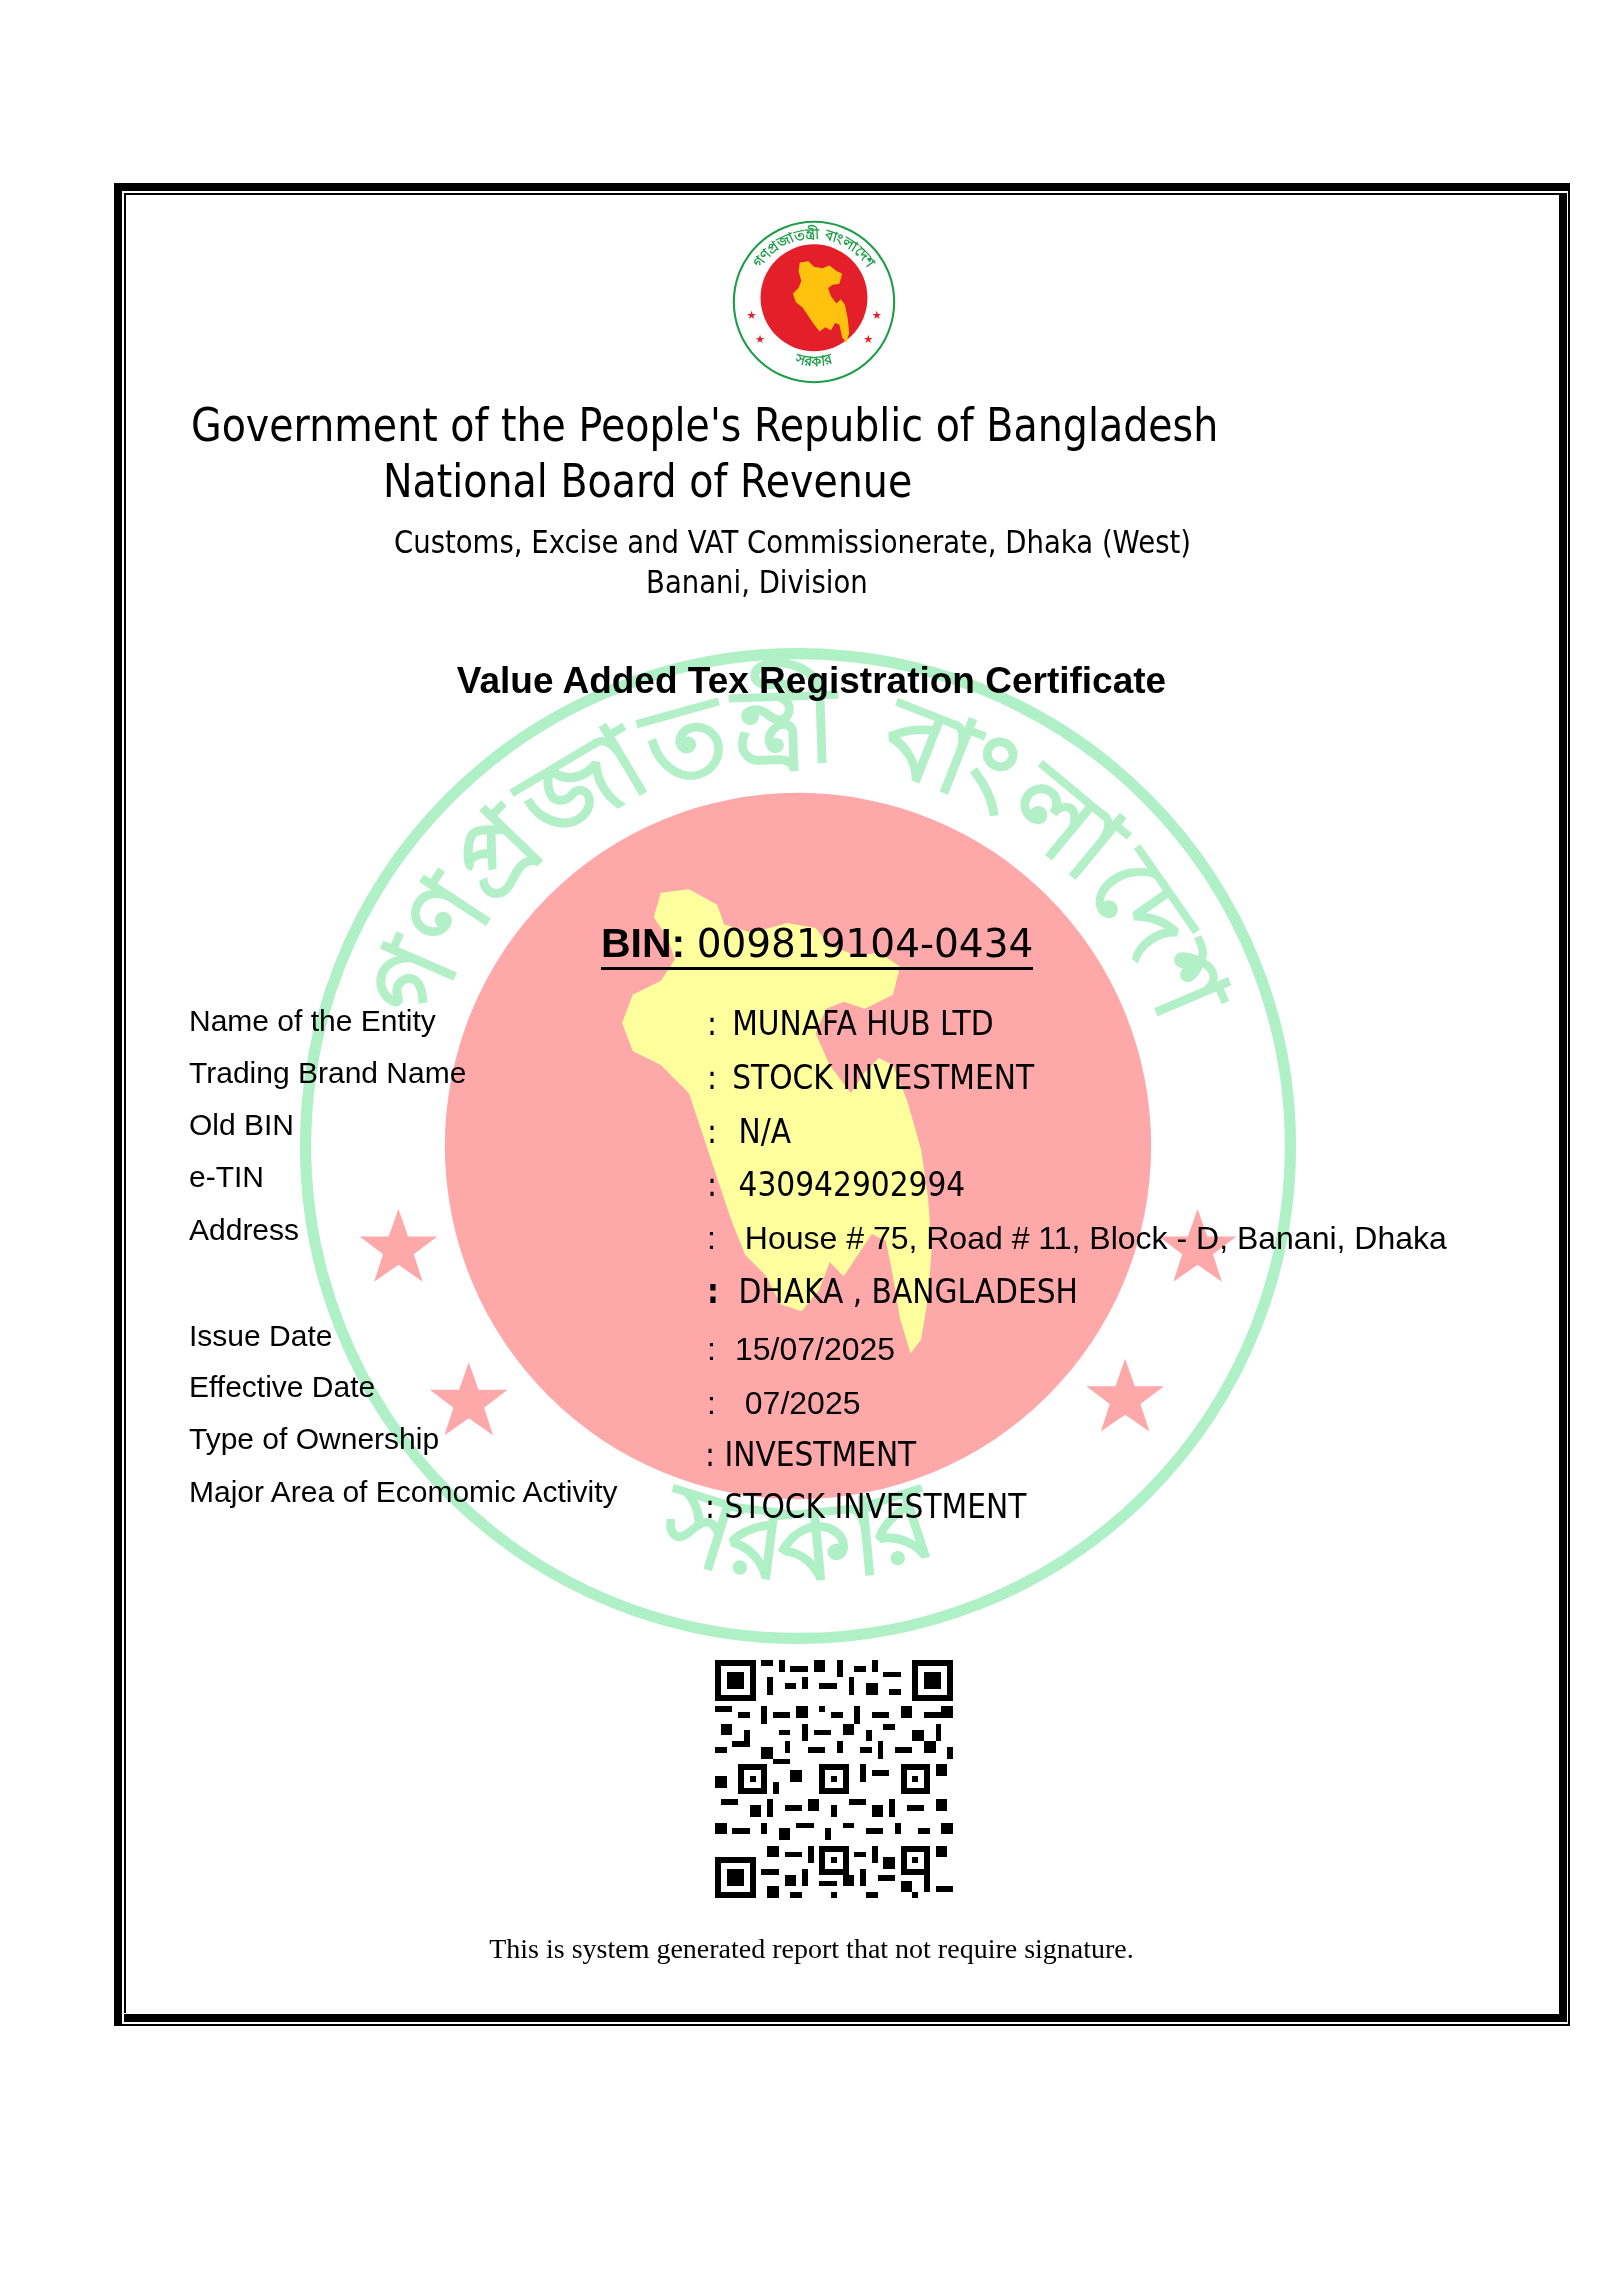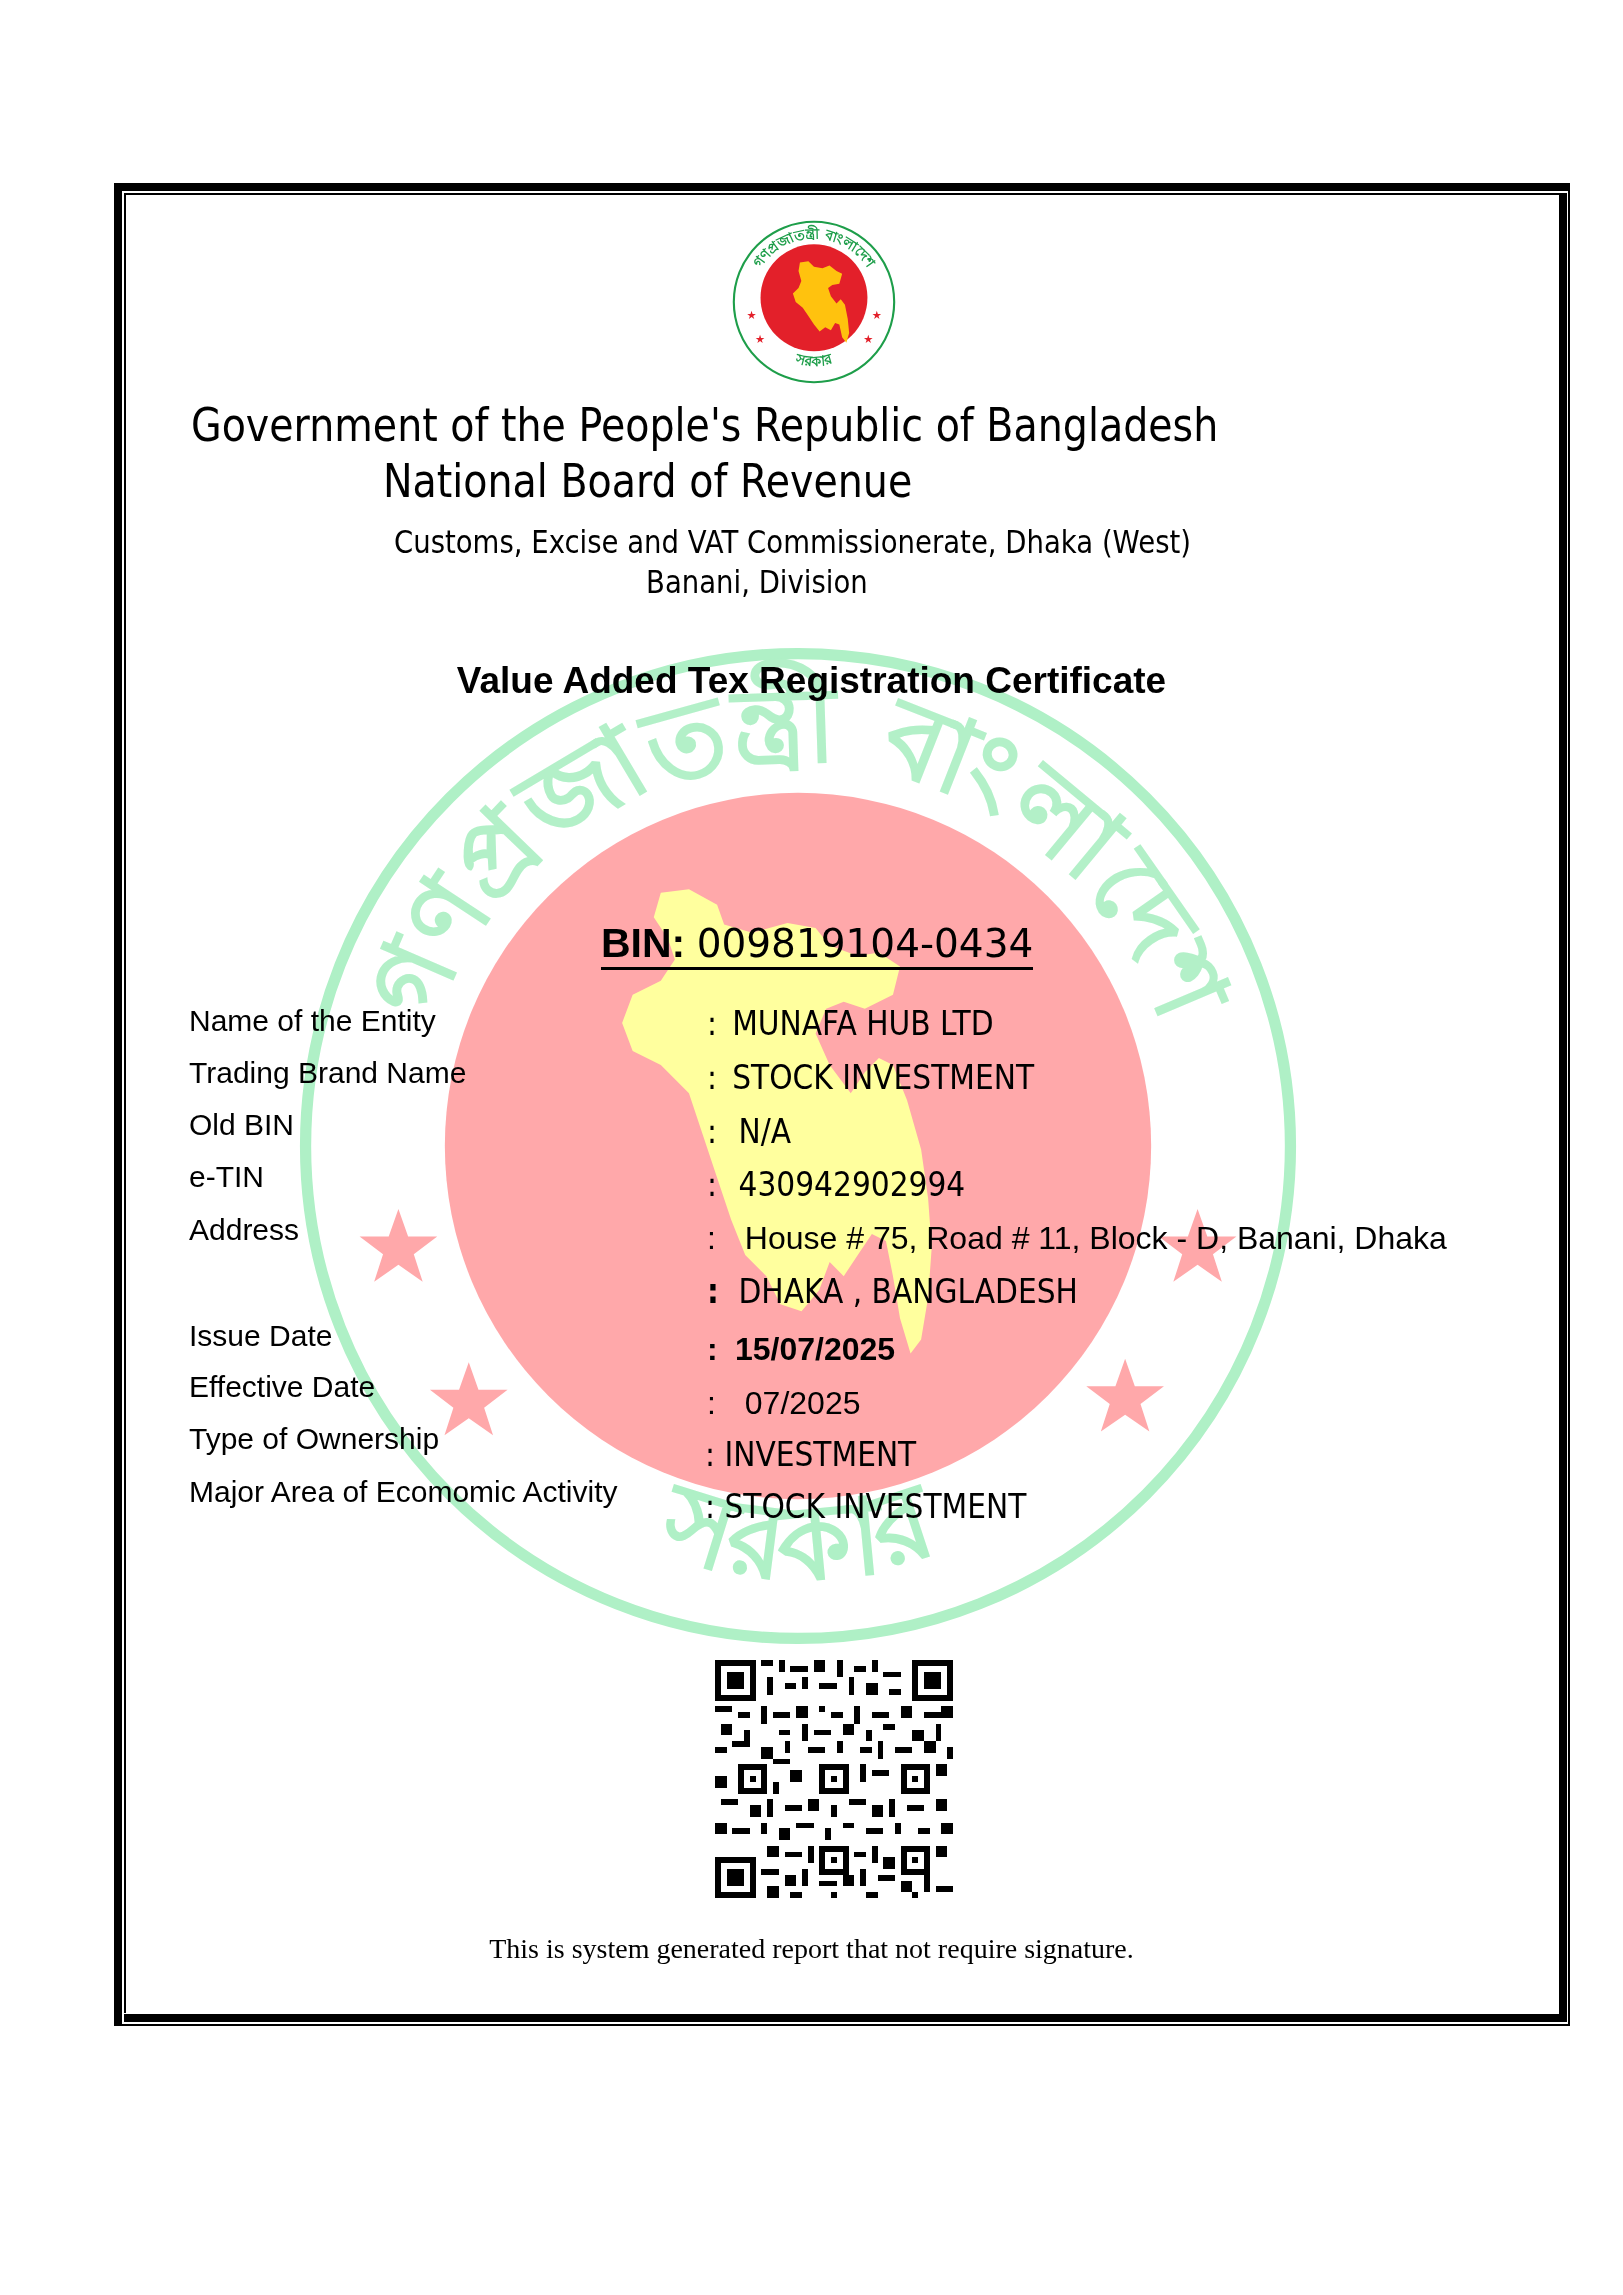--- a/index.html
+++ b/index.html
@@ -97,21 +97,21 @@
 <div class="abs label" style="top:1370px">Effective Date</div>
 <div class="abs label" style="top:1422px">Type of Ownership</div>
 <div class="abs label" style="top:1475px">Major Area of Ecomomic Activity</div>
 
 <div class="abs value" style="left:707px; top:1004px"><span class="colon">:</span><span>MUNAFA HUB LTD</span></div>
 <div class="abs value" style="left:707px; top:1058px"><span class="colon">:</span><span>STOCK INVESTMENT</span></div>
 <div class="abs value" style="left:707px; top:1112px"><span class="colon">:</span><span style="margin-left:7px">N/A</span></div>
 <div class="abs value" style="left:707px; top:1165px"><span class="colon">:</span><span style="margin-left:7px">430942902994</span></div>
 <div class="abs value bold" style="left:707px; top:1220px"><span class="colon">:</span><span style="margin-left:9.8px">House # 75, Road # 11, Block - D, Banani, Dhaka</span></div>
 <div class="abs value" style="left:707px; top:1272px"><span class="colon" style="font-weight:bold">:</span><span style="margin-left:7px">DHAKA , BANGLADESH</span></div>
-<div class="abs value bold" style="left:707px; top:1331px; font-weight:bold; font-family:'Liberation Sans', sans-serif"><span class="colon">:</span><span>15/07/2025</span></div>
+<div class="abs value bold" style="left:707px; top:1331px; font-weight:normal; font-family:'Liberation Sans', sans-serif"><span class="colon">:</span><span>15/07/2025</span></div>
 <div class="abs value bold" style="left:707px; top:1385px"><span class="colon">:</span><span style="margin-left:9.8px">07/2025</span></div>
 <div class="abs value" style="left:705px; top:1435px"><span>:</span> <span>INVESTMENT</span></div>
 <div class="abs value" style="left:705px; top:1487px"><span>:</span> <span>STOCK INVESTMENT</span></div>
 
 <svg class="abs qr" viewBox="0 0 41 41" shape-rendering="crispEdges">
   <rect width="41" height="41" fill="#fff"></rect>
   <g fill="#000">
 
     <rect x="0" y="0" width="7" height="7"></rect>
       <rect x="1" y="1" width="5" height="5" fill="#fff"></rect>

